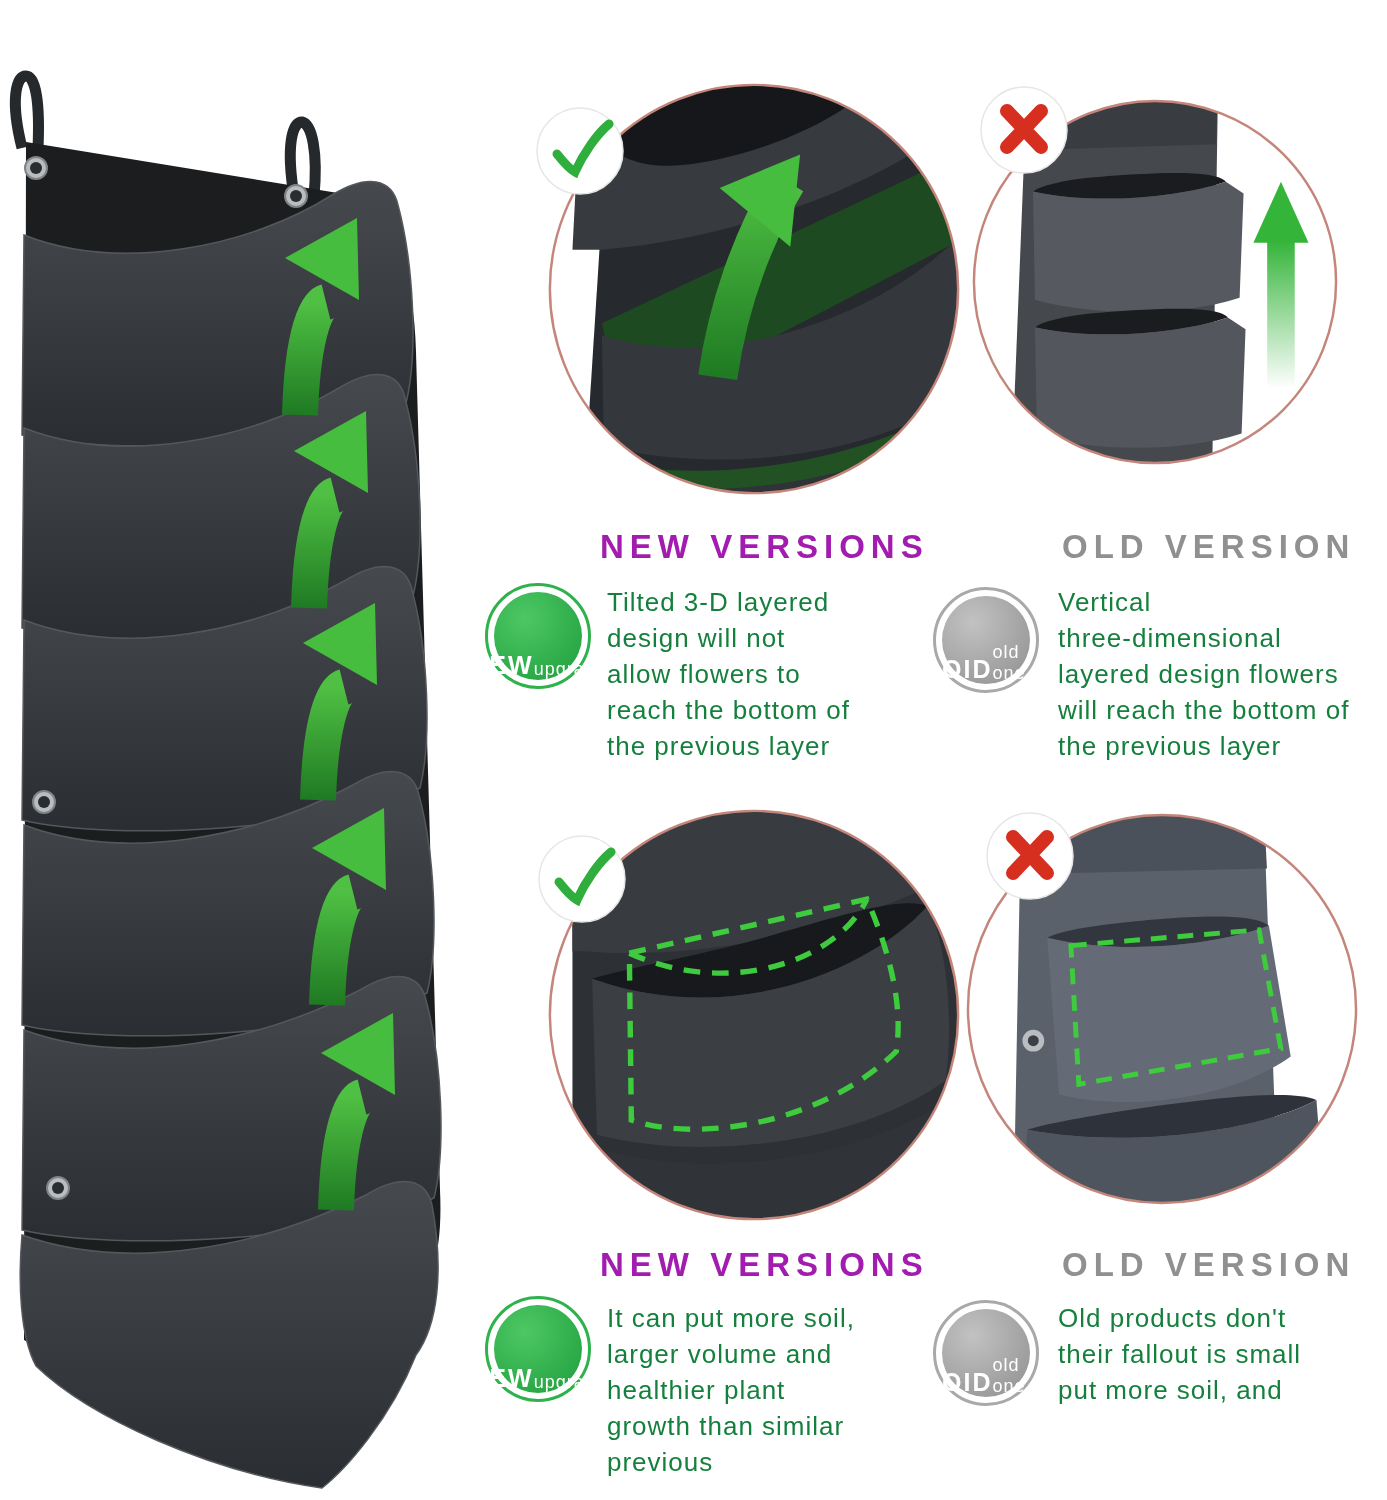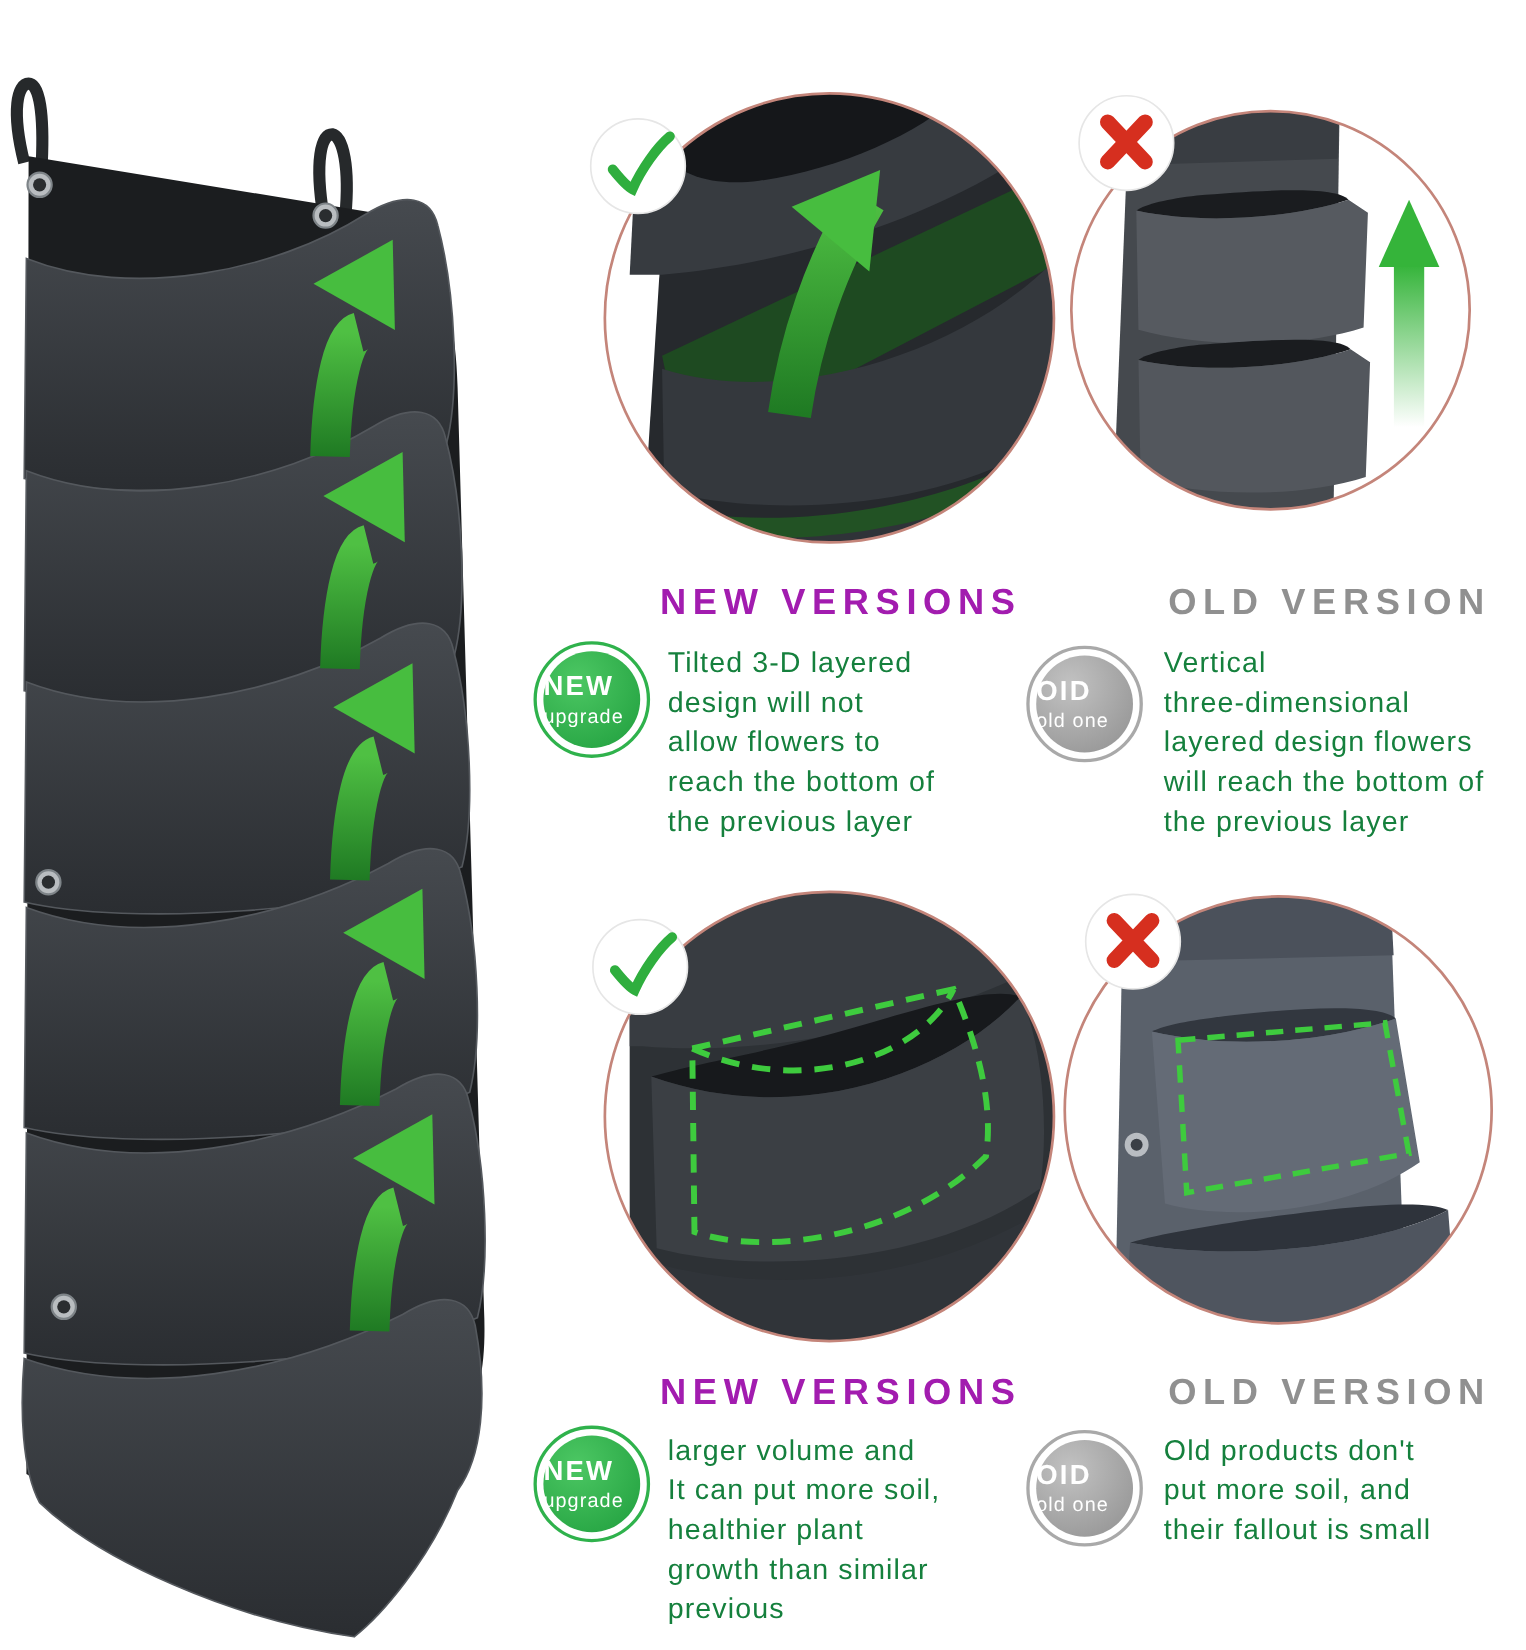--- a/index.html
+++ b/index.html
@@ -12,22 +12,22 @@
   .mark { position:absolute; width:90px; height:90px; }
   .heading { position:absolute; font-size:33px; font-weight:bold; letter-spacing:6px; white-space:nowrap; }
   .heading.green { color:#a21caf; }
   .heading.gray  { color:#909090; }
   .para { position:absolute; font-size:26px; line-height:36px; letter-spacing:1px; color:#15803d; }
   .para .line { white-space:nowrap; }
   .badge { position:absolute; width:106px; height:106px; border-radius:50%; background:#fff;
            display:flex; align-items:center; justify-content:center; }
   .badge.green { border:3px solid #2fb24c; }
   .badge.gray  { border:3px solid #a9a9a9; }
-  .badge .inner { width:88px; height:88px; border-radius:50%; display:flex; flex-direction:column;
-                  align-items:flex-start; justify-content:center; color:#fff; }
+  .badge .inner { width:88px; height:88px; border-radius:50%; display:flex; flex-direction:row;
+                  align-items:flex-end; justify-content:center; color:#fff; }
   .badge.green .inner { background:radial-gradient(circle at 35% 30%, #4cc763, #1f9e3d); }
   .badge.gray  .inner { background:radial-gradient(circle at 35% 30%, #c2c2c2, #8f8f8f); }
   .badge .b1 { font-size:25px; font-weight:bold; letter-spacing:2px; }
   .badge .b2 { font-size:18px; letter-spacing:1px; margin-top:2px; }
 </style>
 </head>
 <body>
 
 <div class="canvas">
 
@@ -267,32 +267,32 @@
   <div class="heading green" style="left:600px;top:1246px">NEW VERSIONS</div>
   <div class="heading gray" style="left:1062px;top:1246px">OLD VERSION</div>
 
   <div class="badge green" style="left:485px;top:1296px">
     <div class="inner">
       <div class="b1">NEW</div>
       <div class="b2">upgrade</div>
     </div>
   </div>
   <div class="para" style="left:607px;top:1300px">
+    <div class="line">It can put more soil,</div>
     <div class="line">larger volume and</div>
-    <div class="line">It can put more soil,</div>
     <div class="line">healthier plant</div>
     <div class="line">growth than similar</div>
     <div class="line">previous</div>
   </div>
 
   <div class="badge gray" style="left:933px;top:1300px">
     <div class="inner">
       <div class="b1">OID</div>
       <div class="b2">old one</div>
     </div>
   </div>
   <div class="para" style="left:1058px;top:1300px">
     <div class="line">Old products don't</div>
+    <div class="line">their fallout is small</div>
     <div class="line">put more soil, and</div>
-    <div class="line">their fallout is small</div>
   </div>
 
 </div>
 
 </body></html>

